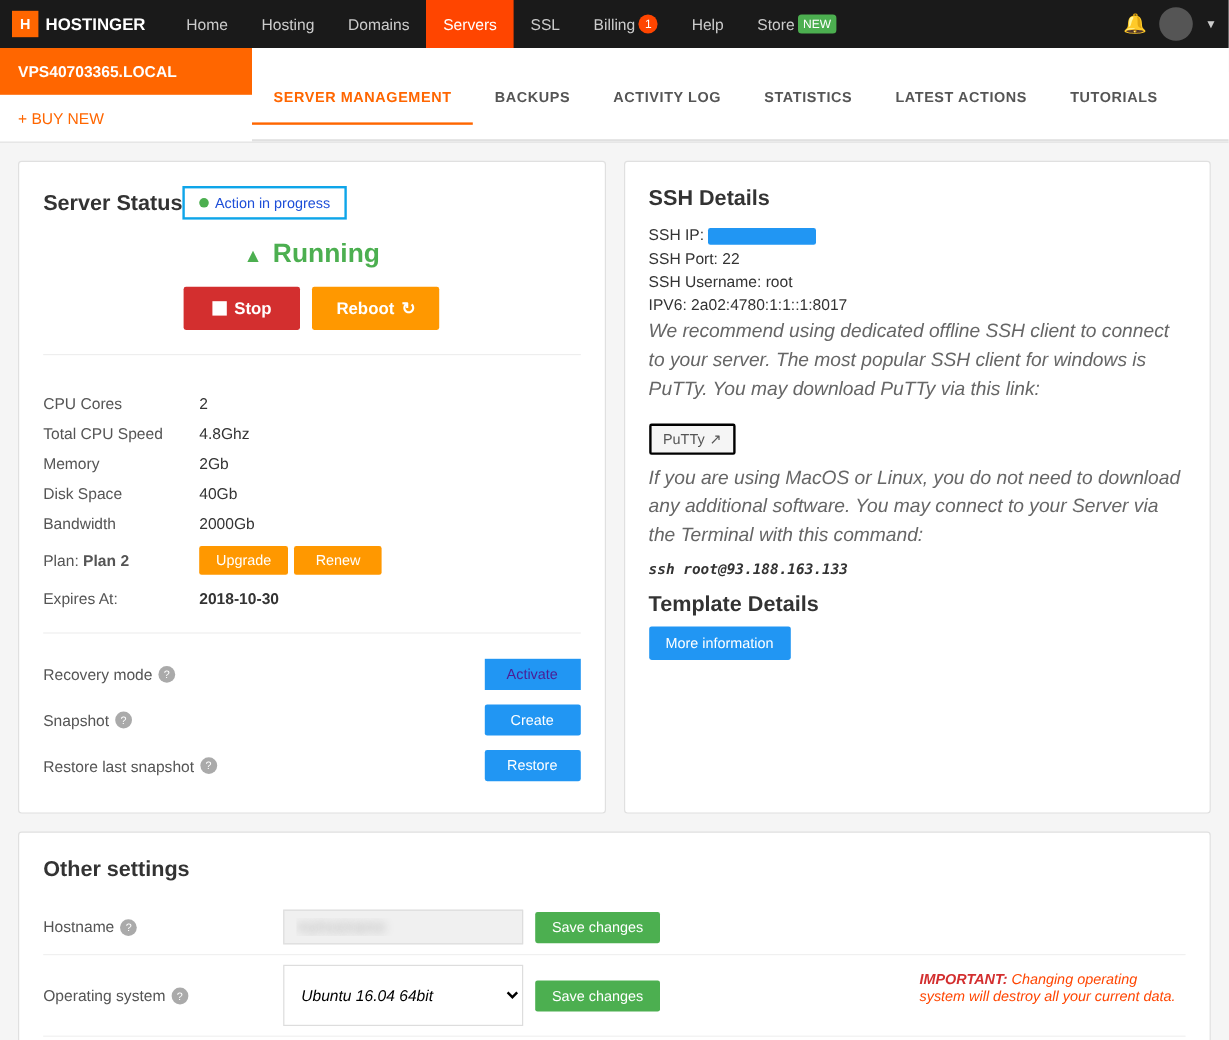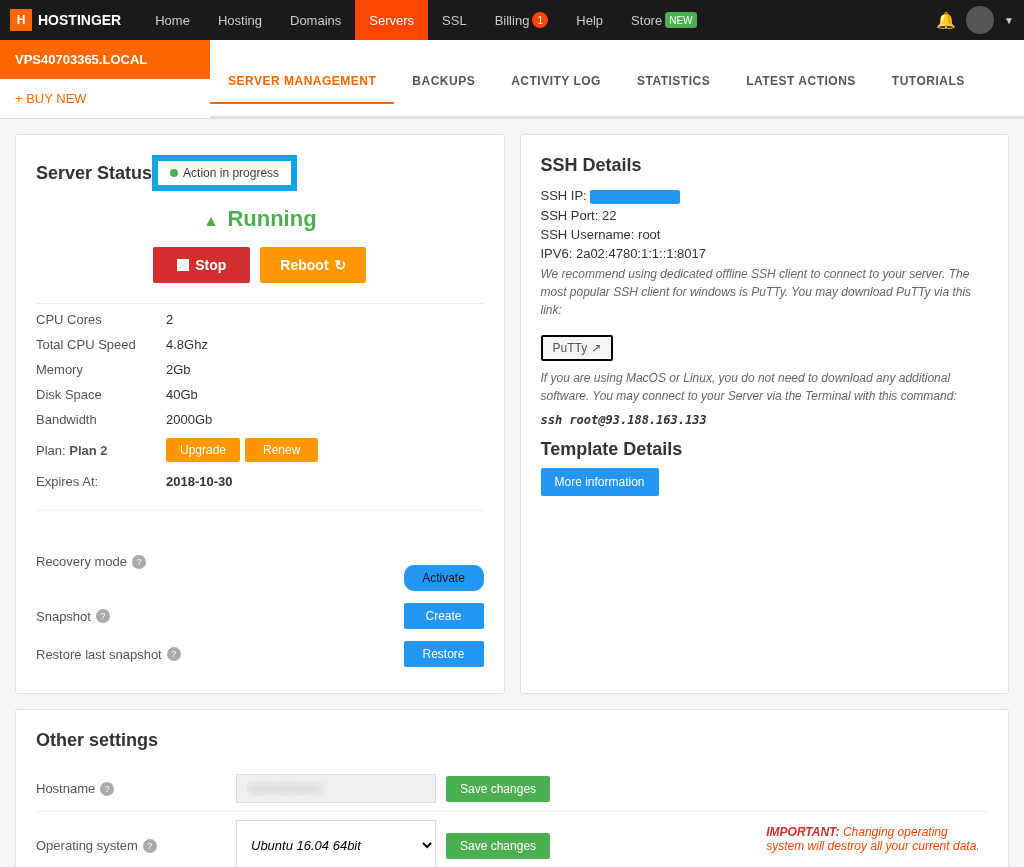--- a/index.html
+++ b/index.html
@@ -27,57 +27,57 @@
 
     
     .cards-row { display: flex; gap: 15px; margin-bottom: 15px; }
     .card { background: white; border: 1px solid #e0e0e0; border-radius: 3px; padding: 20px; }
     .card-server { flex: 1; }
     .card-ssh { flex: 1; }
 
     
     .server-status-header { display: flex; align-items: center; justify-content: flex-start; margin-bottom: 15px; }
     .server-status-title { font-size: 18px; font-weight: bold; color: #333; }
-    .action-badge { background: white; border: 6px solid #0ea5e9; padding: 5px 12px; font-size: 12px; color: #404040; display: flex; align-items: center; gap: 5px; }
+    .action-badge { background: white; border: 2px solid #0ea5e9; padding: 5px 12px; font-size: 12px; color: #1d4ed8; display: flex; align-items: center; gap: 5px; }
     .action-dot { width: 8px; height: 8px; background: #4caf50; border-radius: 50%; }
 
     .running-status { text-align: center; margin: 15px 0; }
     .running-triangle { color: #4caf50; font-size: 16px; margin-right: 5px; }
     .running-text { color: #4caf50; font-size: 22px; font-weight: bold; }
 
     .action-buttons { display: flex; gap: 10px; justify-content: center; margin-bottom: 20px; }
     .btn-stop { background: #d32f2f; color: white; border: none; padding: 10px 24px; cursor: pointer; font-size: 14px; font-weight: bold; display: flex; align-items: center; gap: 6px; border-radius: 2px; }
     .btn-stop .stop-icon { width: 12px; height: 12px; background: white; display: inline-block; }
     .btn-reboot { background: #ff9800; color: white; border: none; padding: 10px 20px; cursor: pointer; font-size: 14px; font-weight: bold; display: flex; align-items: center; gap: 6px; border-radius: 2px; }
     .reboot-icon { font-size: 14px; }
 
-    .server-specs { border-top: 1px solid #eee; padding-top: 3px; }
+    .server-specs { border-top: 1px solid #eee; padding-top: 28px; }
     .spec-row { display: flex; padding: 5px 0; font-size: 13px; }
     .spec-label { width: 130px; color: #555; }
     .spec-value { color: #333; font-weight: 500; }
 
     .plan-row { display: flex; align-items: center; padding: 6px 0; }
     .btn-upgrade { background: #ff9800; color: white; border: none; padding: 5px 14px; cursor: pointer; font-size: 12px; border-radius: 2px; }
     .btn-renew { background: #ff9800; color: white; border: none; padding: 5px 18px; cursor: pointer; font-size: 12px; border-radius: 2px; margin-left: 5px; }
 
     .divider { border: none; border-top: 1px solid #eee; margin: 15px 0; }
 
     .feature-row { display: flex; align-items: center; padding: 6px 0; gap: 36px; }
     .feature-label { flex: 1; color: #555; font-size: 13px; display: flex; align-items: center; gap: 5px; }
     .help-icon { background: #aaa; color: white; border-radius: 50%; width: 14px; height: 14px; font-size: 9px; display: inline-flex; align-items: center; justify-content: center; cursor: pointer; }
-    .btn-activate { background: #2196f3; color: #0f172a; border: none; padding: 6px 14px; cursor: pointer; font-size: 12px; border-radius: 10px; min-width: 80px; margin-top: 33px; }
+    .btn-activate { background: #2196f3; color: #4c1d95; border: none; padding: 6px 14px; cursor: pointer; font-size: 12px; border-radius: 0; min-width: 80px; }
     .btn-create { background: #2196f3; color: white; border: none; padding: 6px 18px; cursor: pointer; font-size: 12px; border-radius: 2px; min-width: 80px; }
     .btn-restore { background: #2196f3; color: white; border: none; padding: 6px 16px; cursor: pointer; font-size: 12px; border-radius: 2px; min-width: 80px; }
 
     
     .ssh-title { font-size: 18px; font-weight: bold; color: #333; margin-bottom: 12px; }
     .ssh-info { font-size: 13px; color: #333; margin-bottom: 4px; }
     .ssh-ip-bar { display: inline-block; background: #2196f3; width: 90px; height: 14px; border-radius: 2px; vertical-align: middle; }
     .putty-btn { background: #f5f5f5; border: 2px solid #000000; padding: 4px 10px; font-size: 12px; cursor: pointer; border-radius: 2px; color: #555; display: inline-flex; align-items: center; gap: 4px; margin: 8px 0; }
-    .ssh-desc { font-size: 12px; color: #666; line-height: 1.5; margin-bottom: 8px; font-style: italic; }
+    .ssh-desc { font-size: 16px; color: #666; line-height: 1.5; margin-bottom: 8px; font-style: italic; }
     .ssh-cmd { font-size: 12px; color: #333; margin-bottom: 4px; }
     .ssh-cmd span { font-family: monospace; font-weight: bold; font-style: italic; }
     .template-title { font-size: 18px; font-weight: bold; color: #333; margin: 12px 0 8px; }
     .btn-more-info { background: #2196f3; color: white; border: none; padding: 7px 14px; cursor: pointer; font-size: 12px; border-radius: 2px; }
 
     
     .other-settings { background: white; border: 1px solid #e0e0e0; border-radius: 3px; padding: 20px; }
     .settings-title { font-size: 18px; font-weight: bold; color: #333; margin-bottom: 15px; }
     .setting-row { display: flex; align-items: center; padding: 8px 0; border-bottom: 1px solid #f0f0f0; }
     .setting-label { width: 200px; color: #555; font-size: 13px; display: flex; align-items: center; gap: 5px; }

